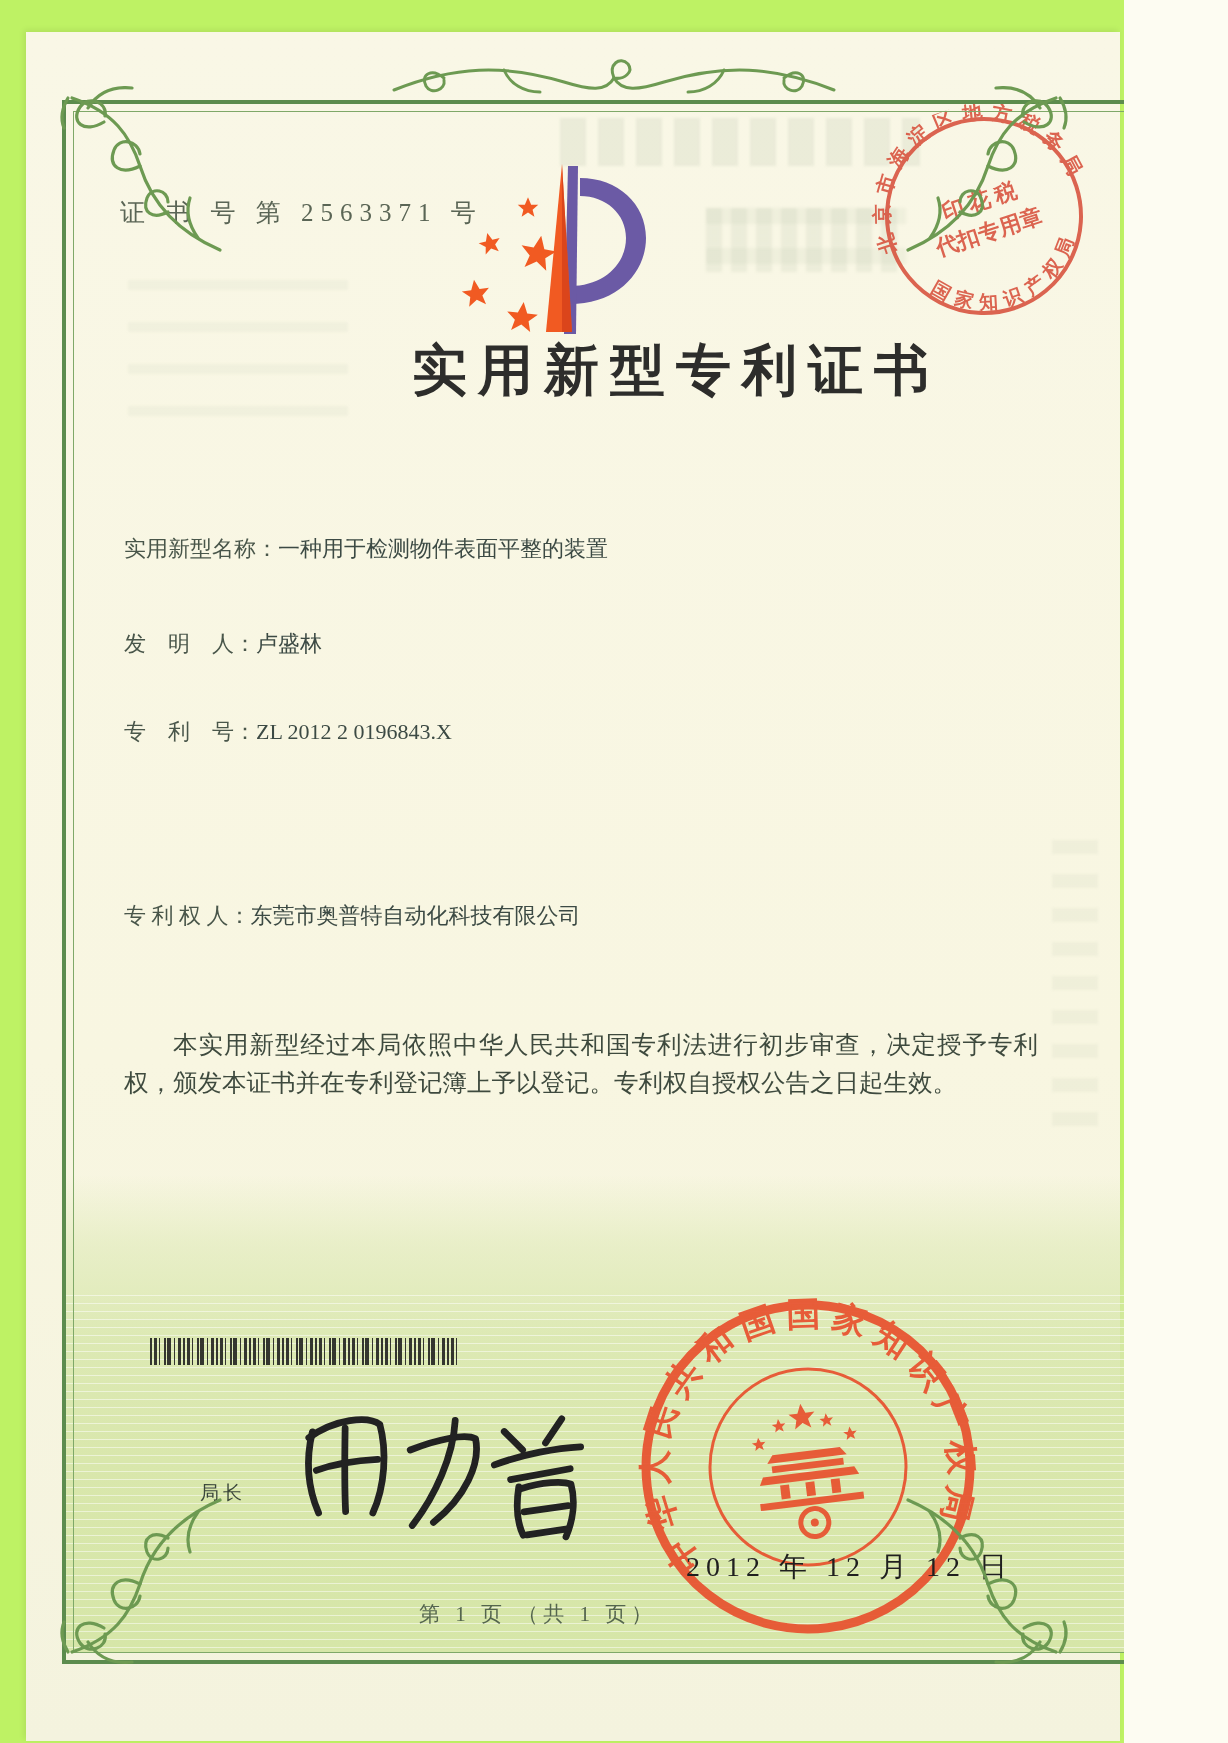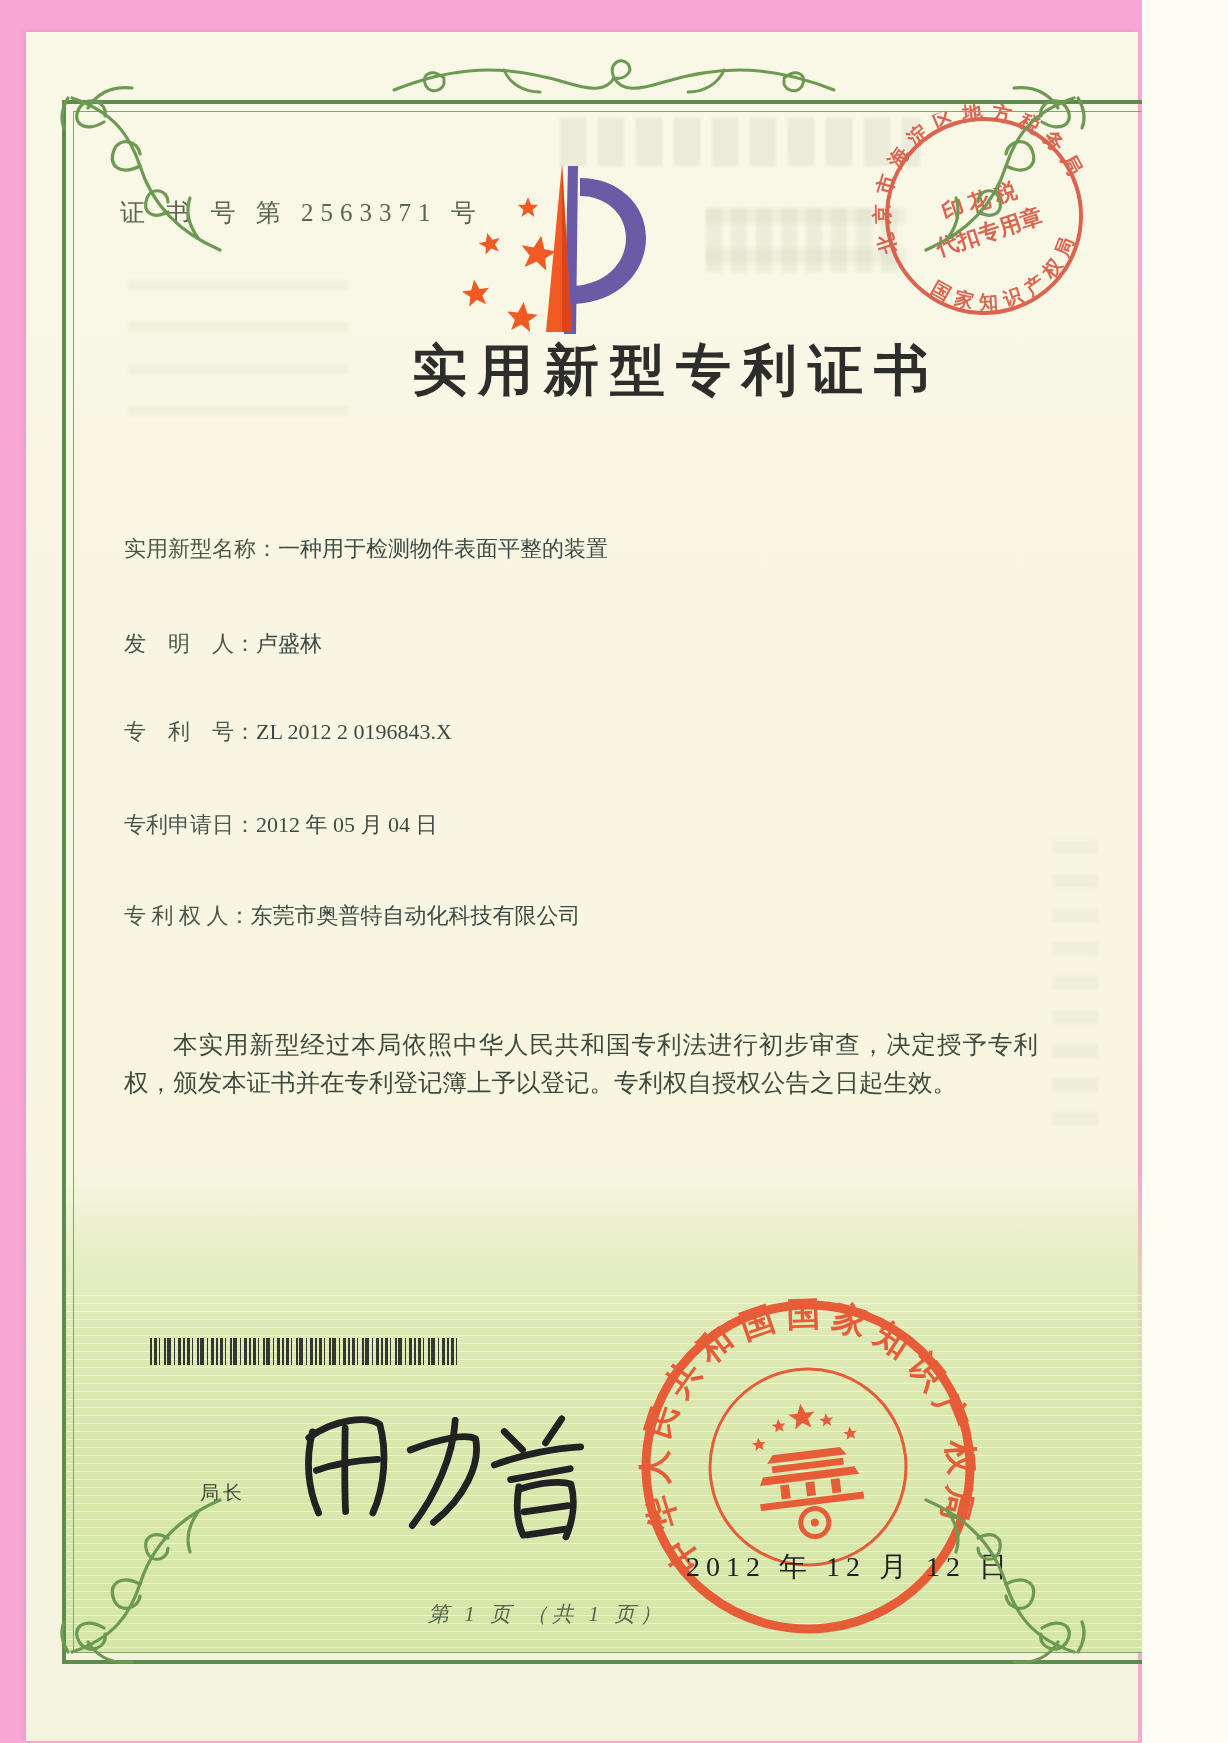--- a/index.html
+++ b/index.html
@@ -1,17 +1,17 @@
 <!DOCTYPE html>
 <html><head>
 <meta charset="utf-8">
 <style>
   html,body{margin:0;padding:0;background:#fdfcf2;}
   .page{position:relative;width:1124px;height:1743px;overflow:hidden;
-        font-family:"Liberation Serif","DejaVu Serif",serif;background:#f9a8d4;padding-left:18px;}
+        font-family:"Liberation Serif","DejaVu Serif",serif;background:#bef264;}
   .paper{position:absolute;left:26px;top:32px;right:4px;bottom:2px;
          background:linear-gradient(180deg,#f9f7e6 0%,#f8f6e1 60%,#f4f3de 100%);
          box-shadow:-2px -2px 6px rgba(0,0,0,0.08);}
   
   .frame{position:absolute;left:62px;top:100px;width:1104px;height:1556px;
          border:4px solid #5c8c4e;pointer-events:none;z-index:6;}
   .frame::after{content:"";position:absolute;left:7px;top:7px;right:7px;bottom:7px;
          border:1.5px solid #7fa868;}
   
   .band{position:absolute;left:66px;top:1175px;width:1096px;height:1477px;height:477px;
@@ -42,21 +42,21 @@
       #1d1d1d 9px 10px,transparent 10px 14px,#1d1d1d 14px 16px,transparent 16px 17px,
       #1d1d1d 17px 21px,transparent 21px 24px,#1d1d1d 24px 25px,transparent 25px 28px,
       #1d1d1d 28px 31px,transparent 31px 33px);}
   .commissioner{position:absolute;left:200px;top:1480px;font-size:19px;letter-spacing:4px;
                 color:#3a463a;z-index:4;}
   .signature{position:absolute;left:288px;top:1398px;z-index:4;transform:rotate(-3deg);}
   .big-seal{position:absolute;left:633px;top:1292px;z-index:3;transform:rotate(-7deg);opacity:.92;}
   .seal-date{position:absolute;left:686px;top:1548px;font-size:28px;letter-spacing:6px;
              color:#1f1f1f;z-index:4;white-space:nowrap;}
   .footer{position:absolute;left:0;right:48px;top:1600px;text-align:center;font-size:21px;
-          letter-spacing:5px;color:#54654e;z-index:4;font-style:italic;}
+          letter-spacing:5px;color:#54654e;z-index:4;}
   
   .corner{position:absolute;z-index:7;pointer-events:none;}
   .c-bl{left:48px;top:1492px;}
   .c-br{right:44px;top:1492px;transform:scaleX(-1);}
   .c-tl{left:48px;top:86px;transform:scaleY(-1);}
   .c-tr{right:44px;top:86px;transform:scale(-1,-1);}
   .top-orn{position:absolute;left:384px;top:48px;z-index:7;pointer-events:none;}
 </style>
 </head>
 <body>
@@ -172,23 +172,20 @@
   <div class="title">实用新型专利证书</div>
 
   <div class="field f0">
     <span>实用新型名称：</span><span class="val">一种用于检测物件表面平整的装置</span>
   </div>
   <div class="field f1">
     <span>发　明　人：</span><span class="val">卢盛林</span>
   </div>
   <div class="field f2">
     <span>专　利　号：</span><span class="val">ZL 2012 2 0196843.X</span>
-  </div>
-  <div class="field f3">
-    <span>专利申请日：</span><span class="val">2012 年 05 月 04 日</span>
   </div>
   <div class="field f4">
     <span>专 利 权 人：</span><span class="val">东莞市奥普特自动化科技有限公司</span>
   </div>
 
   <div class="body-text">
     <p>本实用新型经过本局依照中华人民共和国专利法进行初步审查，决定授予专利权，颁发本证书并在专利登记簿上予以登记。专利权自授权公告之日起生效。</p>
   </div>
 
   <div class="barcode"></div>

